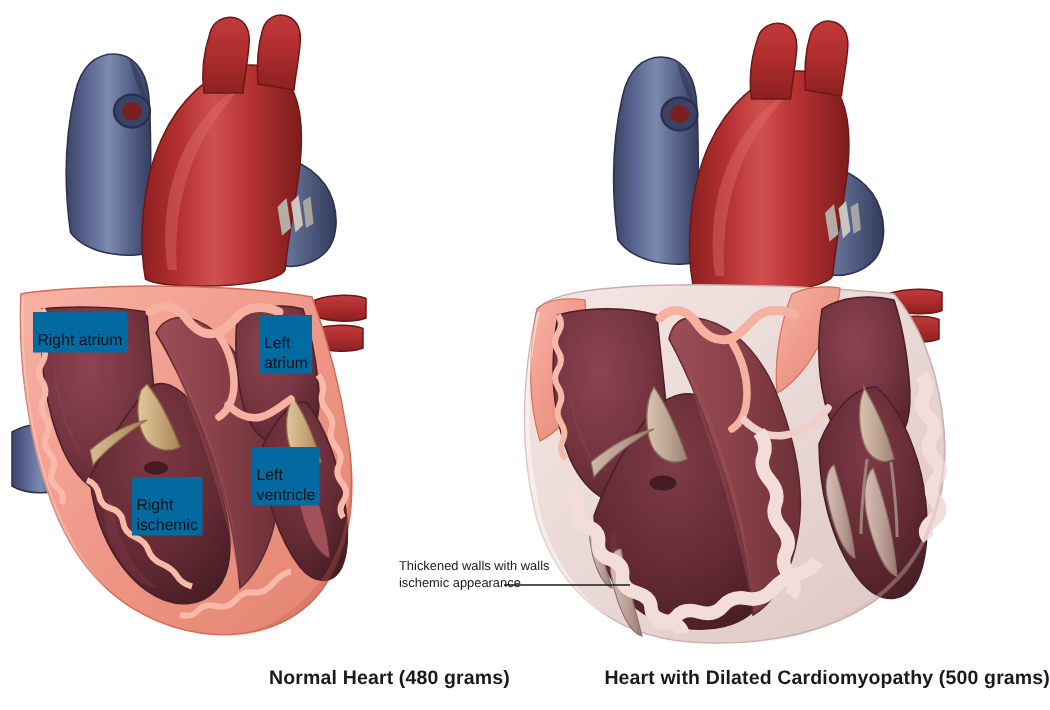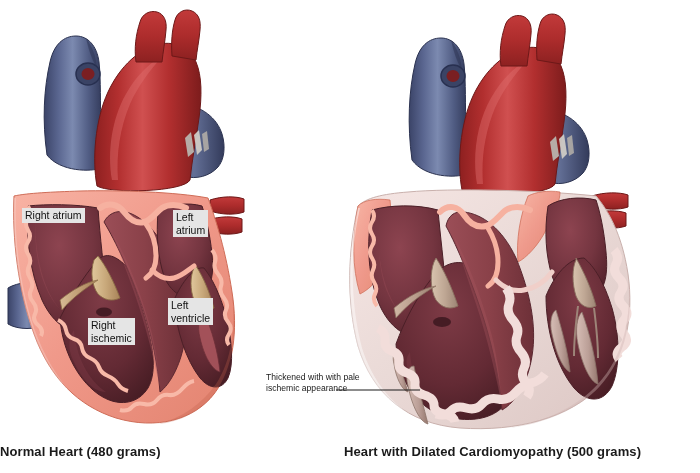--- a/index.html
+++ b/index.html
@@ -27,41 +27,41 @@
     height: 473px;
   }
   .caption {
     position: absolute;
     font-family: "Liberation Sans", sans-serif;
     font-weight: bold;
     font-size: 13px;
     color: #1a1a1a;
     letter-spacing: 0.1px;
     white-space: nowrap;
-    text-align: left;
+    text-align: right;
   }
   #caption-normal {
     left: 0;
     width: 340px;
     top: 444px;
   }
   #caption-diseased {
     left: 344px;
     width: 356px;
     top: 444px;
   }
   .anno-box {
     position: absolute;
-    background: #e5e5e5;
+    background: #0369a1;
     color: #111111;
     font-family: "Liberation Sans", sans-serif;
     font-size: 10.5px;
     line-height: 12.5px;
     font-weight: normal;
-    padding: 1px 3px 1px 3px;
+    padding: 13px 3px 1px 3px;
     white-space: pre-line;
     box-sizing: border-box;
   }
   #label-right-atrium  { left: 22px;  top: 208px; }
   #label-left-atrium   { left: 173px; top: 210px; }
   #label-right-ventricle { left: 88px; top: 318px; }
   #label-left-ventricle  { left: 168px; top: 298px; }
   #label-thickened {
     left: 266px;
     top: 372px;
@@ -385,18 +385,18 @@
 
 <div class="anno-box" id="label-left-atrium">Left
 atrium</div>
 
 <div class="anno-box" id="label-right-ventricle">Right
 ischemic</div>
 
 <div class="anno-box" id="label-left-ventricle">Left
 ventricle</div>
 
-<div class="anno-box" id="label-thickened">Thickened with with pale
+<div class="anno-box" id="label-thickened">Thickened walls with walls
 ischemic appearance</div>
 
 <div class="caption" id="caption-normal">Normal Heart (480 grams)</div>
 
 <div class="caption" id="caption-diseased">Heart with Dilated Cardiomyopathy (500 grams)</div>
 
 </body></html>

